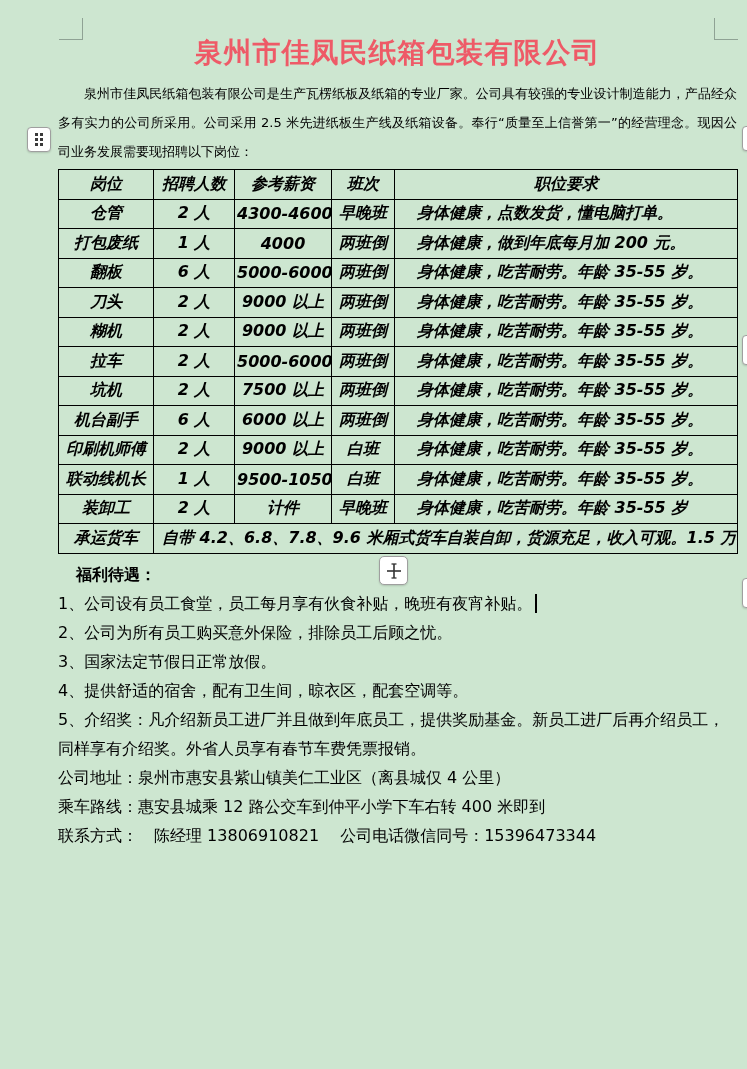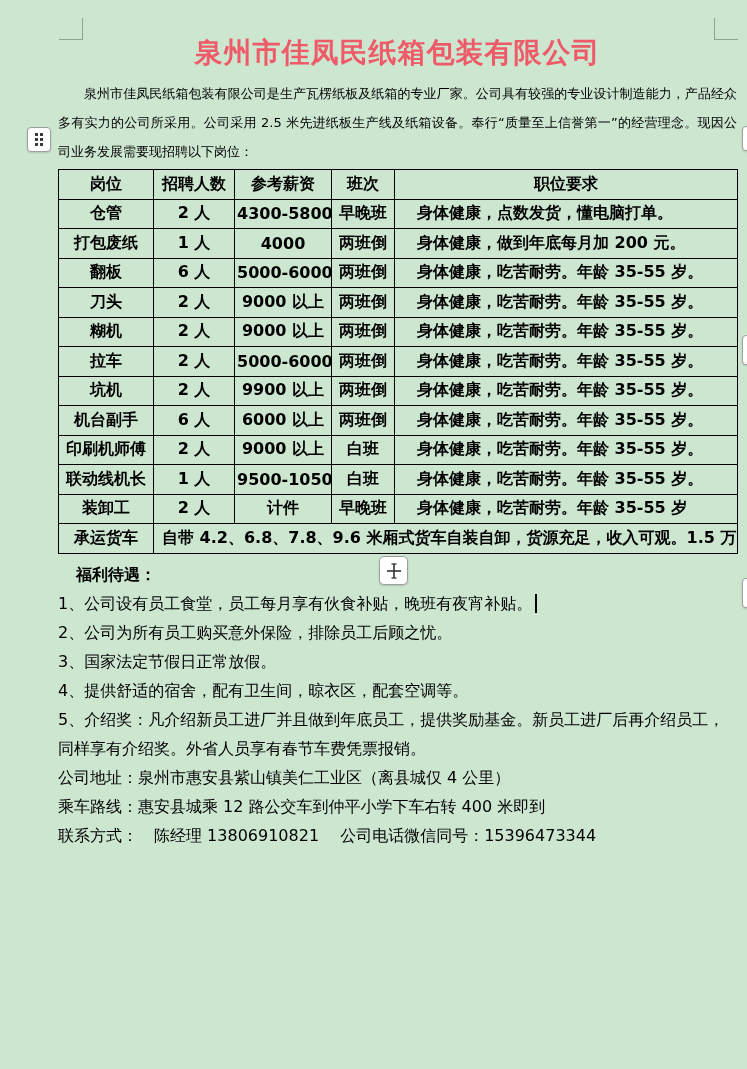--- a/index.html
+++ b/index.html
@@ -52,20 +52,21 @@
     text-align:center;letter-spacing:1px;
   }
   .intro{
     margin:0;font-size:13px;line-height:29px;
     text-align:justify;text-indent:2em;
   }
 
   table.jobs{
     border-collapse:collapse;width:679px;table-layout:fixed;
     margin-top:3px;
+    font-style:italic;
   }
   table.jobs td,table.jobs th{
     border:1.5px solid #000;
     height:28.5px;padding:0 2px;
     font-size:16px;font-weight:bold;
     text-align:center;vertical-align:middle;
     overflow:hidden;white-space:nowrap;
   }
   table.jobs td.req{text-align:left;padding-left:22px;}
   table.jobs td.merged{text-align:left;padding-left:8px;letter-spacing:0;}
@@ -132,21 +133,21 @@
         <tr>
           <td>岗位</td>
           <td>招聘人数</td>
           <td>参考薪资</td>
           <td>班次</td>
           <td>职位要求</td>
         </tr>
         <tr>
           <td>仓管</td>
           <td>2 人</td>
-          <td>4300-5800</td>
+          <td>4300-4600</td>
           <td>早晚班</td>
           <td class="req">身体健康，点数发货，懂电脑打单。</td>
         </tr>
         <tr>
           <td>打包废纸</td>
           <td>1 人</td>
           <td>4000</td>
           <td>两班倒</td>
           <td class="req">身体健康，做到年底每月加 200 元。</td>
         </tr>
@@ -174,21 +175,21 @@
         <tr>
           <td>拉车</td>
           <td>2 人</td>
           <td>5000-6000</td>
           <td>两班倒</td>
           <td class="req">身体健康，吃苦耐劳。年龄 35-55 岁。</td>
         </tr>
         <tr>
           <td>坑机</td>
           <td>2 人</td>
-          <td>9900 以上</td>
+          <td>7500 以上</td>
           <td>两班倒</td>
           <td class="req">身体健康，吃苦耐劳。年龄 35-55 岁。</td>
         </tr>
         <tr>
           <td>机台副手</td>
           <td>6 人</td>
           <td>6000 以上</td>
           <td>两班倒</td>
           <td class="req">身体健康，吃苦耐劳。年龄 35-55 岁。</td>
         </tr>

